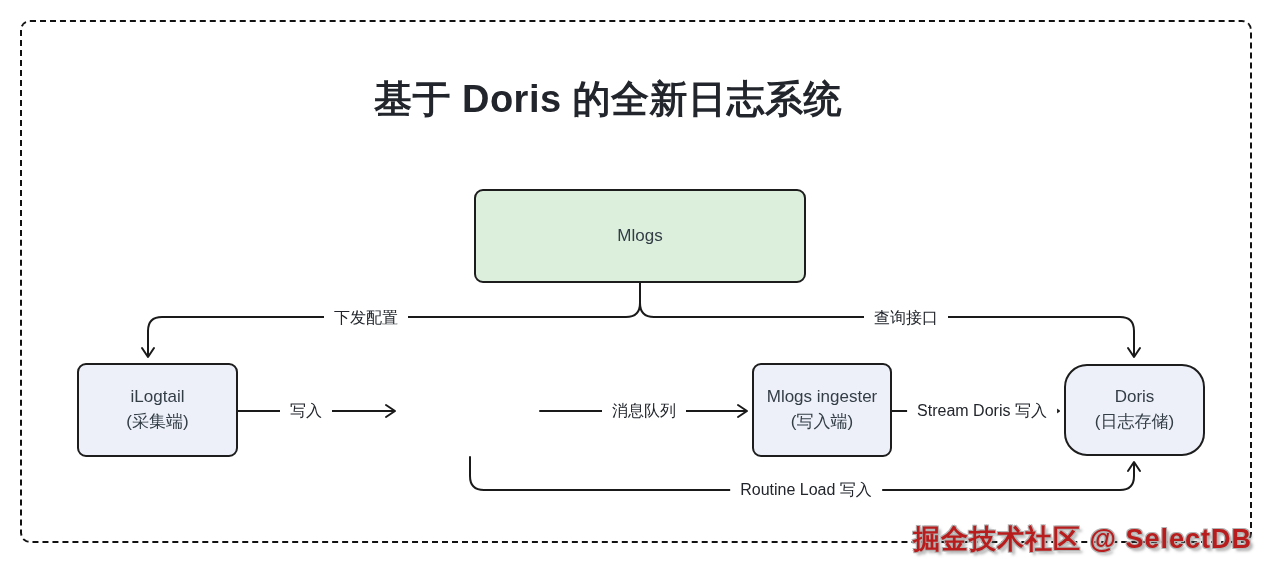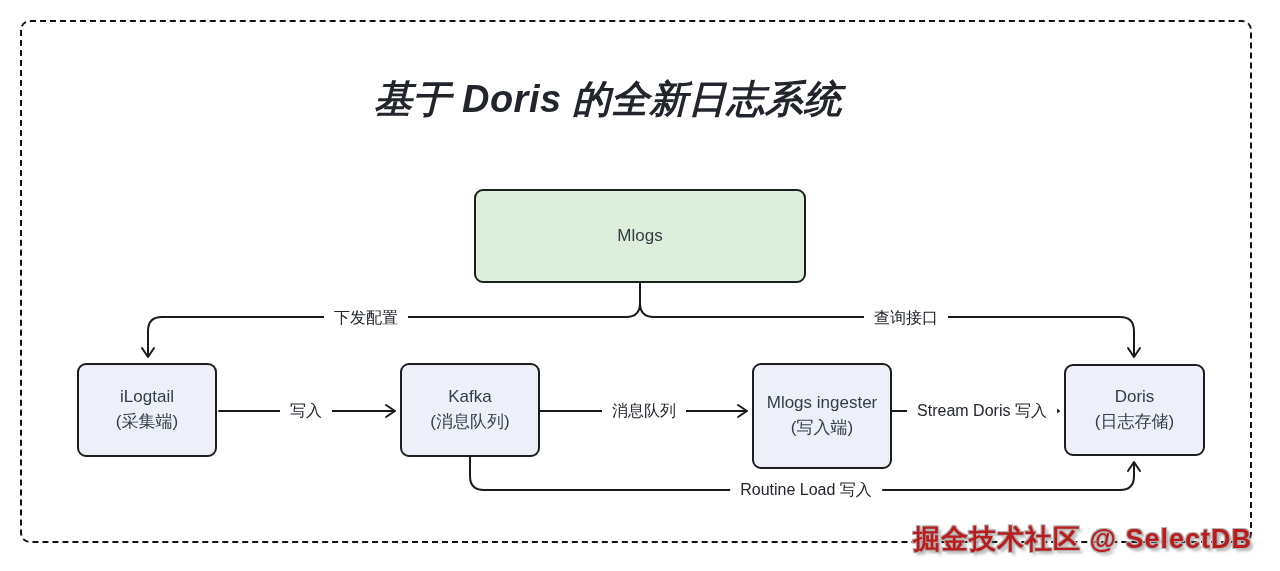--- a/index.html
+++ b/index.html
@@ -29,21 +29,20 @@
     position: absolute;
     top: 74px;
     left: 0;
     width: 1216px;
     text-align: center;
     font-size: 38px;
     font-weight: 800;
     color: #22262c;
     letter-spacing: 0.5px;
     white-space: nowrap;
-    font-style: italic;
   }
   svg.connectors {
     position: absolute;
     left: 0;
     top: 0;
     width: 1280px;
     height: 571px;
   }
   .node {
     position: absolute;
@@ -55,24 +54,24 @@
     align-items: center;
     justify-content: center;
     text-align: center;
     color: #333d46;
     font-size: 17px;
     line-height: 1.45;
   }
   .node.green { background: #dcefdc; }
   .node.blue  { background: #edf0f9; }
   .node-mlogs    { left: 474px; top: 189px; width: 332px; height: 94px; }
-  .node-ilogtail { left: 77px;  top: 363px; width: 140px; height: 94px; }
+  .node-ilogtail { left: 77px;  top: 363px; width: 161px; height: 94px; }
   .node-kafka    { left: 400px; top: 363px; width: 140px; height: 94px; }
-  .node-ingester { left: 752px; top: 363px; width: 140px; height: 106px; }
-  .node-doris    { left: 1064px;top: 364px; width: 141px; height: 92px; }
+  .node-ingester { left: 752px; top: 363px; width: 140px; height: 94px; }
+  .node-doris    { left: 1064px;top: 364px; width: 141px; height: 92px; border-radius: 23px; }
   .edge-label {
     position: absolute;
     transform: translate(-50%, -50%);
     background: #ffffff;
     padding: 2px 10px;
     font-size: 16px;
     color: #22262c;
     white-space: nowrap;
   }
   .lbl-config  { left: 366px;  top: 318px; }
@@ -125,24 +124,20 @@
 
   <div class="node green node-mlogs">
     <span>Mlogs</span>
   </div>
 
   <div class="node blue node-ilogtail">
     <span>iLogtail</span>
     <span>(采集端)</span>
   </div>
 
-  <div class="node blue node-kafka">
-    <span>Kafka</span>
-    <span>(消息队列)</span>
-  </div>
 
   <div class="node blue node-ingester">
     <span>Mlogs ingester</span>
     <span>(写入端)</span>
   </div>
 
   <div class="node blue node-doris">
     <span>Doris</span>
     <span>(日志存储)</span>
   </div>

